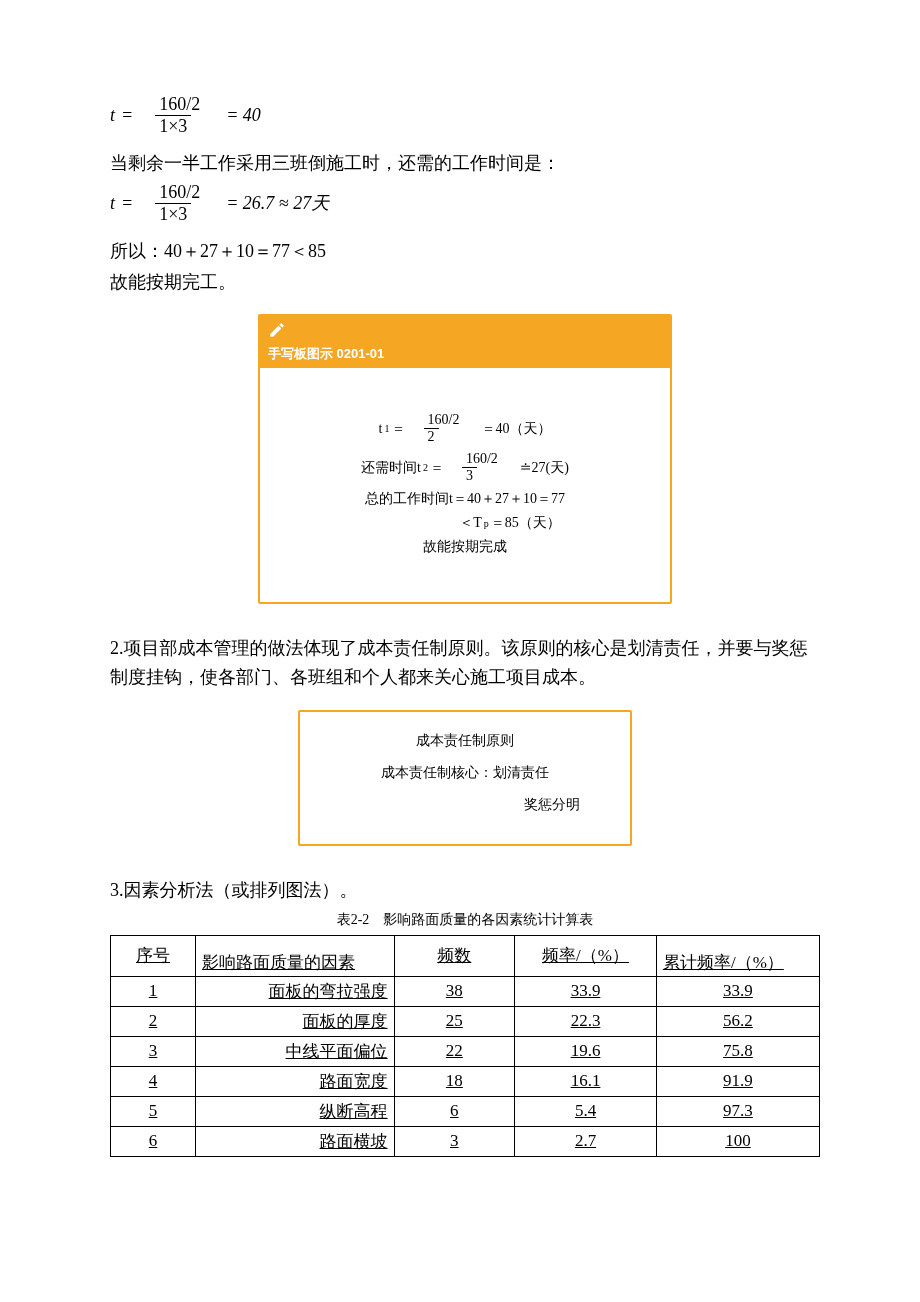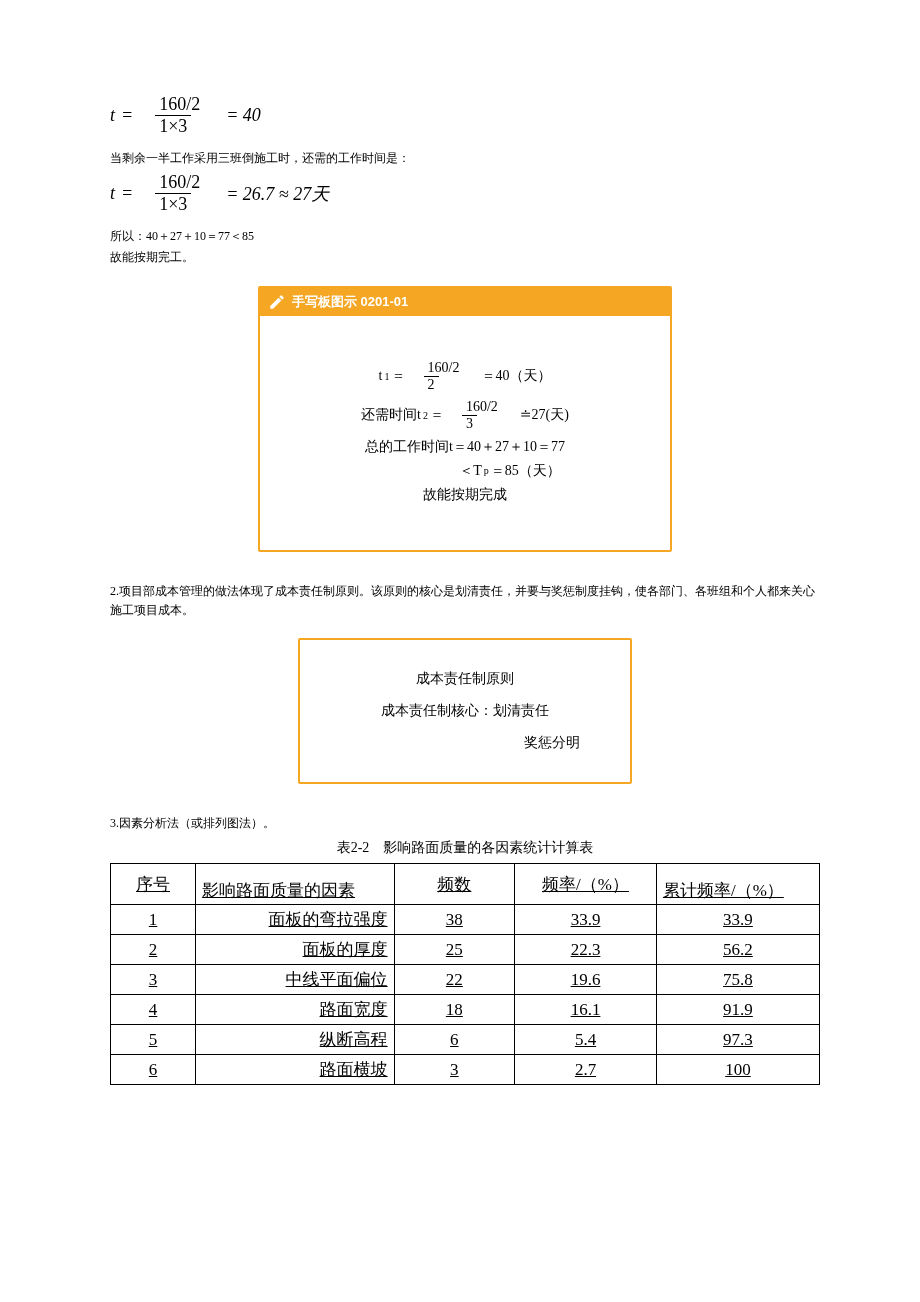--- a/index.html
+++ b/index.html
@@ -25,21 +25,21 @@
     display: inline-flex;
     flex-direction: column;
     align-items: flex-start;
     font-style: normal;
     vertical-align: middle;
     margin: 0 16px;
   }
   .frac .num { padding: 0 4px; }
   .frac .den { border-top: 1px solid #000; padding: 0 4px; }
   .para {
-    font-size: 12px;
+    font-size: 18px;
     line-height: 1.6;
     margin: 2px 0;
   }
   .hw-box-wrap {
     display: flex;
     justify-content: center;
     margin: 18px 0 30px 0;
   }
   .hw-box {
     border: 2px solid #f5a623;
@@ -52,20 +52,21 @@
   .hw-header {
     background: #f5a623;
     color: #fff;
     font-size: 13px;
     font-weight: bold;
     padding: 5px 8px;
     display: flex;
     align-items: flex-start;
     gap: 6px;
     font-family: Arial, "Microsoft YaHei", sans-serif;
+    flex-direction: column;
   }
   .hw-icon {
     width: 18px;
     height: 18px;
     display: inline-flex;
     align-items: center;
     justify-content: center;
   }
   .hw-body {
     padding: 38px 20px 40px 20px;
@@ -191,21 +192,21 @@
         <span class="hw-text">故能按期完成</span>
       </div>
     </div>
   </div>
 </div>
 
 <div class="para indent">2.项目部成本管理的做法体现了成本责任制原则。该原则的核心是划清责任，并要与奖惩制度挂钩，使各部门、各班组和个人都来关心施工项目成本。</div>
 
 <div class="hw-box-wrap">
   <div class="hw-box small">
-    <div class="hw-body" style="padding:24px 20px 24px 20px;">
+    <div class="hw-body" style="padding:14px 20px 24px 20px;">
       <div class="hw-line">成本责任制原则</div>
       <div class="hw-line" style="margin-top:14px;">成本责任制核心：划清责任</div>
       <div class="hw-line" style="justify-content:flex-end;padding-right:30px;margin-top:14px;">奖惩分明</div>
     </div>
   </div>
 </div>
 
 <div class="para">3.因素分析法（或排列图法）。</div>
 
 <div class="table-title">表2-2 影响路面质量的各因素统计计算表</div>

